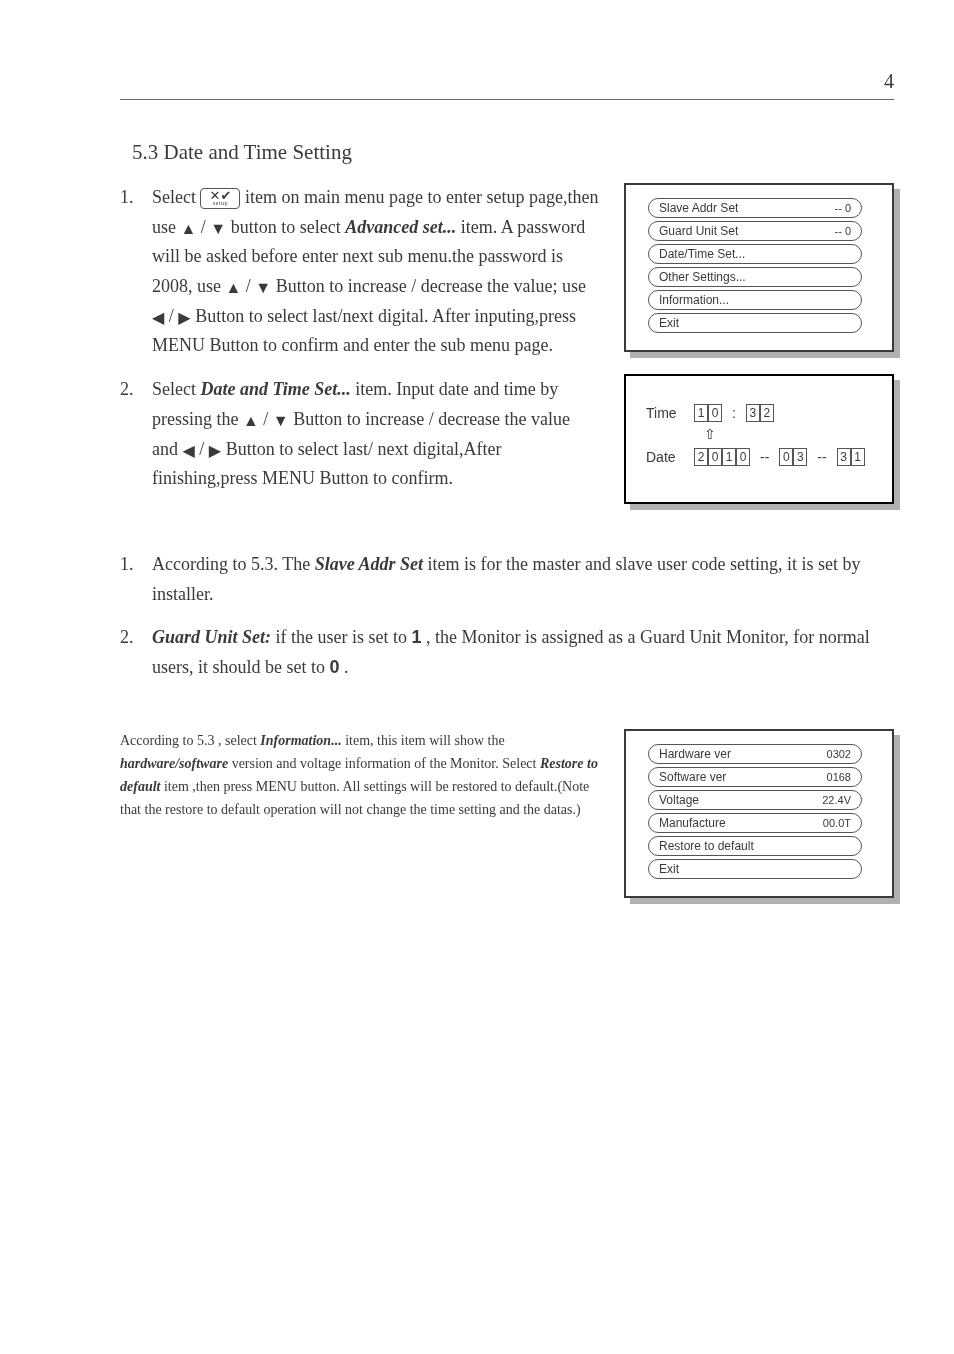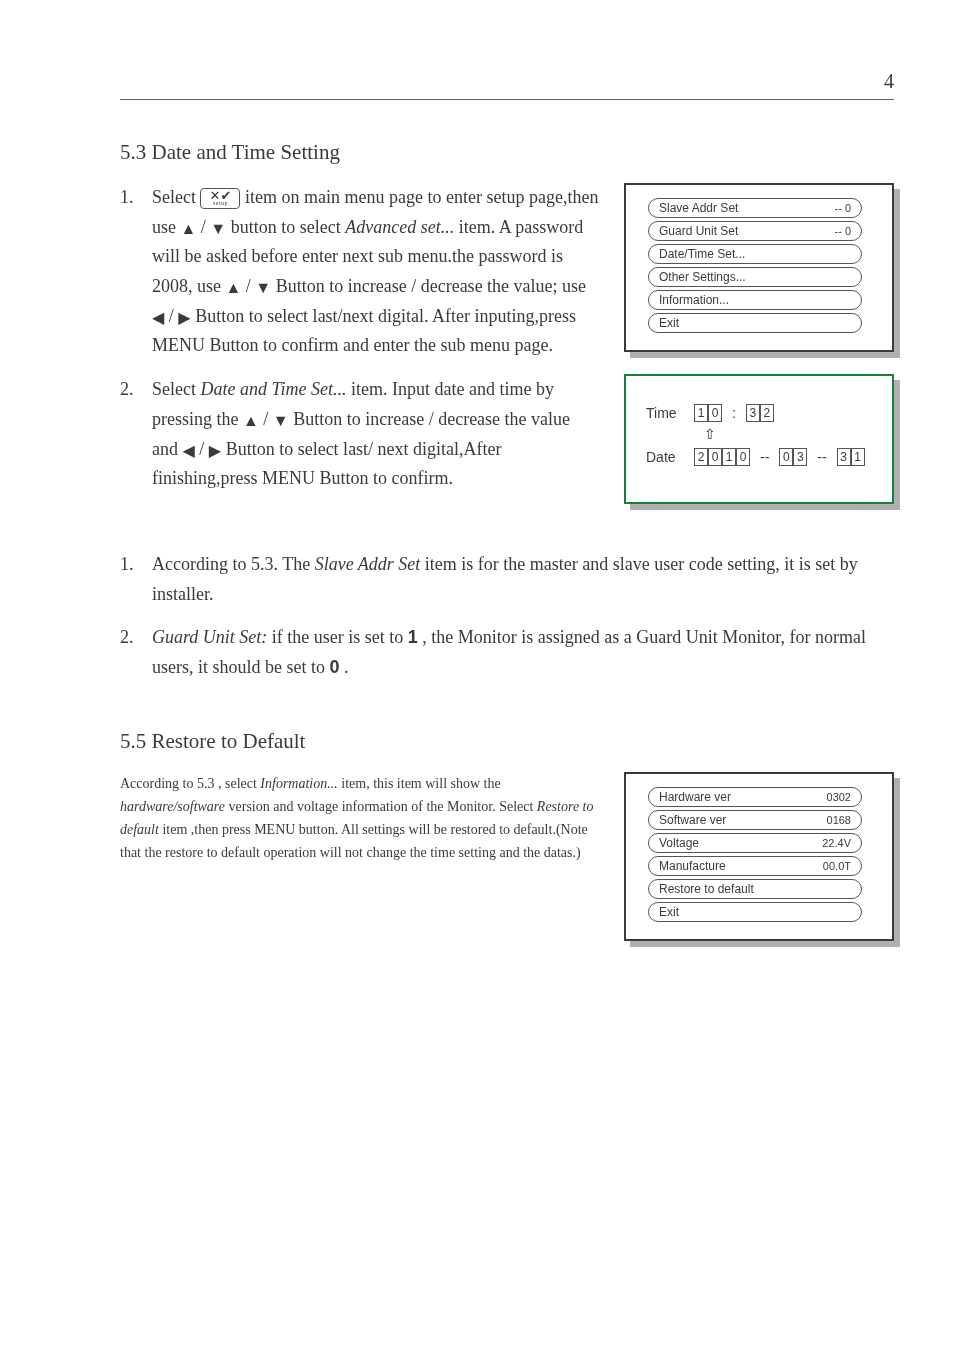--- a/index.html
+++ b/index.html
@@ -22,41 +22,41 @@
   padding-right: 0;
 }
 .header-rule {
   border: none;
   border-top: 1px solid #666;
   margin: 0 0 40px 0;
 }
 .section-heading {
   font-size: 21px;
   font-weight: normal;
-  margin: 20px 0 18px 0;
+  margin: 20px 0 18px 12px;
 }
 .step-row {
   display: flex;
   align-items: flex-start;
   margin-bottom: 14px;
 }
 .step-num {
   width: 32px;
   flex-shrink: 0;
   font-size: 18px;
   line-height: 1.65;
 }
 .step-body {
   flex: 1;
   font-size: 18px;
   line-height: 1.65;
 }
 .step-body .inline-italic, .para .inline-italic {
   font-style: italic;
-  font-weight: normal;
+  font-weight: bold;
   margin-top: 28px;
 }
 .step-body .inline-bold, .para .inline-bold {
   font-weight: bold;
 }
 .two-col {
   display: flex;
   gap: 24px;
   align-items: flex-start;
 }
@@ -115,21 +115,21 @@
   margin: 3px 18px 3px 10px;
   display: flex;
   justify-content: space-between;
   align-items: center;
 }
 .ui-menu-item .val {
   font-size: 11px;
 }
 
 .td-panel {
-  border: 2px solid #15803d;
+  border: 2px solid #000000;
   background: #fff;
   padding: 22px 20px 30px 20px;
   font-family: Arial, Helvetica, sans-serif;
   font-size: 14px;
   box-shadow: 6px 6px 0 #b0b0b0;
 }
 .td-row {
   display: flex;
   align-items: center;
   gap: 8px;
@@ -297,21 +297,20 @@
         <span class="inline-italic">Guard Unit Set: </span>
         <span>if the user is set to </span>
         <span class="inline-bold" style="font-family:Arial,Helvetica,sans-serif">1</span>
         <span>, the Monitor is assigned as a Guard Unit Monitor, for normal users, it should be set to </span>
         <span class="inline-bold" style="font-family:Arial,Helvetica,sans-serif">0</span>
         <span>.</span>
       </div>
     </div>
   </div>
 
-  <div class="section-heading">5.5 Restore to Default</div>
 
   <div class="two-col">
     <div class="left-col para">
       <span>According to 5.3 , select </span>
       <span class="inline-italic">Information... </span>
       <span>item, this item will show the </span>
       <span class="inline-italic">hardware/software </span>
       <span>version and voltage information of the Monitor. Select </span>
       <span class="inline-italic">Restore to default </span>
       <span>item ,then press MENU button. All settings will be restored to default.(Note that the restore to default operation will not change the time setting and the datas.)</span>

